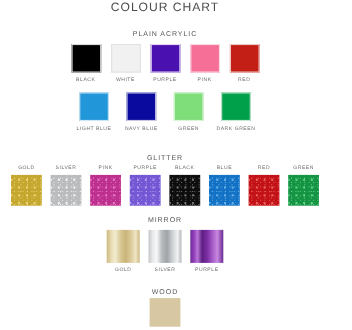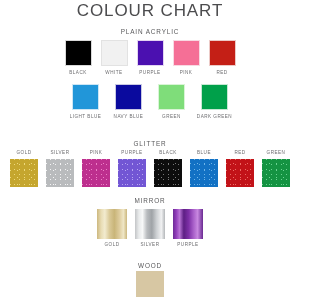--- a/index.html
+++ b/index.html
@@ -22,21 +22,21 @@
     background: #ffffff;
   }
 
   
   .chart-title {
     position: absolute;
     top: 1px;
     left: 0;
     width: 300px;
     text-align: center;
-    font-size: 17px;
+    font-size: 11px;
     letter-spacing: 0.9px;
     color: #4c4c4e;
     font-weight: 400;
   }
   .section-title {
     position: absolute;
     left: 0;
     width: 300px;
     text-align: center;
     font-size: 6.4px;

